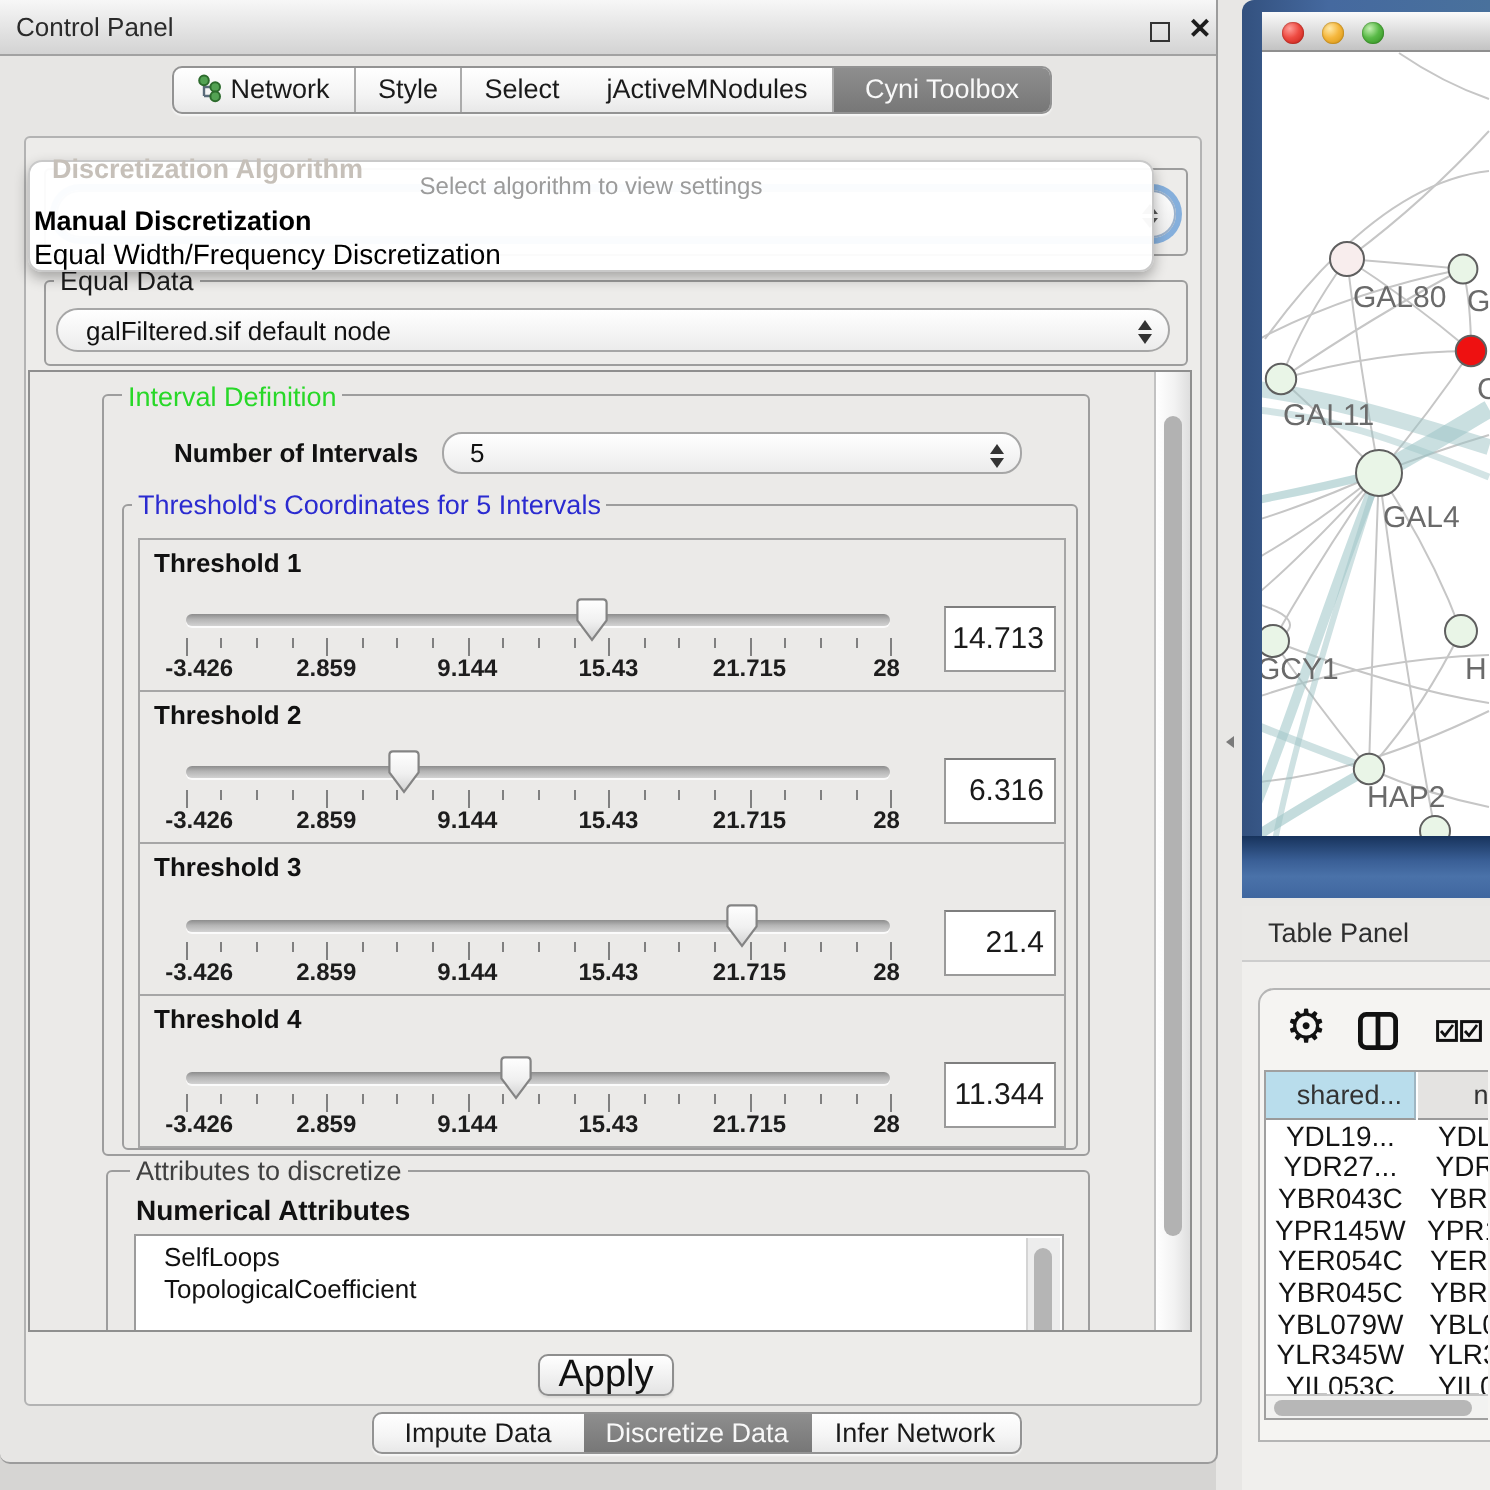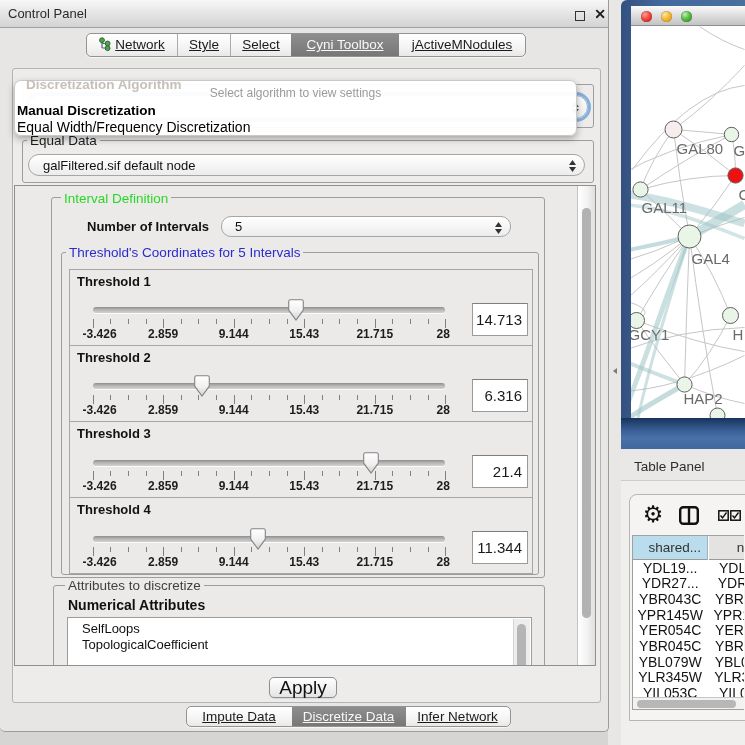--- a/index.html
+++ b/index.html
@@ -11,21 +11,21 @@
     border-right:1px solid #9c9c9c;border-bottom:1px solid #9c9c9c;border-radius:0 0 5px 5px;}
   #cp-titlebar{left:0;top:0;width:608px;height:27px;
     background:linear-gradient(#f7f7f7,#e3e3e3 55%,#d3d3d3);border-bottom:1px solid #a2a2a2;}
   #cp-title{left:8px;top:0;height:27px;line-height:27px;font-size:13px;color:#2a2a2a;}
   #float-icon{left:575px;top:11px;width:8px;height:8px;border:1.4px solid #333;background:transparent;}
   #close-icon{left:592px;top:5px;width:16px;height:18px;font-size:14px;font-weight:bold;color:#1c1c1c;text-align:center;line-height:18px;}
   
   .seg-bar{display:flex;border:1px solid #939393;border-radius:5px;overflow:hidden;
     background:linear-gradient(#ffffff,#f4f4f4 60%,#e8e8e8);box-shadow:0 1px 1px rgba(255,255,255,.7);}
   .seg{display:flex;align-items:center;justify-content:center;font-size:13.5px;color:#1a1a1a;
-    border-right:1px solid #ababab;box-sizing:border-box;white-space:nowrap;text-decoration:underline;}
+    border-right:1px solid #ababab;box-sizing:border-box;white-space:nowrap;}
   .seg:last-child{border-right:none;}
   .seg.selected{background:linear-gradient(#8e8e8e,#777777);color:#f8f8f8;border-right:none;}
   .seg.preselected{border-right:none;}
   #top-tabs{left:86px;top:33px;width:438px;height:21.5px;}
   #bottom-tabs{left:145.5px;top:705.5px;width:323px;height:19.5px;margin-left:40px;}
   
   #cp-panel{left:12px;top:68px;width:589px;height:635px;background:#edecea;border:1px solid #b3b3b3;border-radius:3px;box-sizing:border-box;}
   .groupbox{border:1px solid #9d9d9d;border-radius:3px;}
   .group-title{position:absolute;font-size:13.5px;line-height:13px;padding:0 3px;background:#edecea;white-space:nowrap;}
   #ghost-title{left:26px;top:77px;font-size:13.5px;font-weight:bold;color:#c6c0b9;z-index:5;}
@@ -127,25 +127,25 @@
             <circle cx="8.6" cy="11.2" r="2.4" fill="#53a253" stroke="#2d6b2d" stroke-width="1"></circle>
           </svg>
           <span>Network</span>
         </div>
         <div class="seg" style="width: 53px;">
           <span>Style</span>
         </div>
         <div class="seg preselected" style="width: 60px;">
           <span>Select</span>
         </div>
+        <div class="seg" style="width: 126px;">
+          <span>jActiveMNodules</span>
+        </div>
         <div class="seg selected" style="width: 108px;">
           <span>Cyni Toolbox</span>
-        </div>
-        <div class="seg" style="width: 126px;">
-          <span>jActiveMNodules</span>
         </div>
       </div>
 
     <div class="abs" id="cp-panel"></div>
 
     <div class="abs groupbox" id="algo-group"></div>
     <div class="abs" id="algo-combo">
       <div class="updown" style="right:8px;top:0;height:24px;">
         <svg width="8" height="5">
             <polygon points="4,0 8,5 0,5" fill="#555"></polygon>

